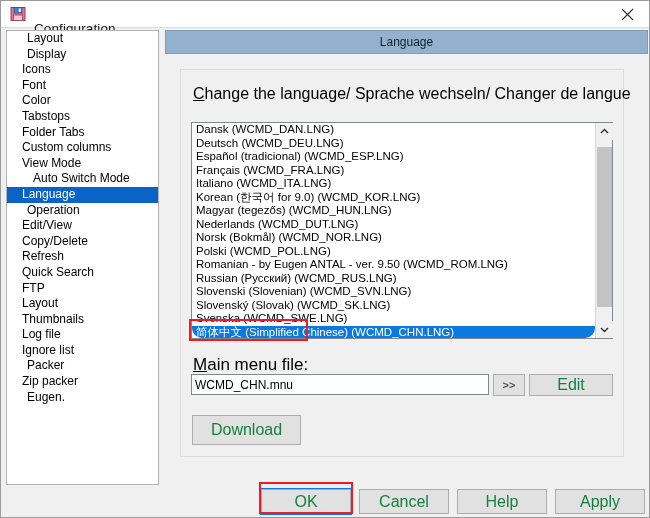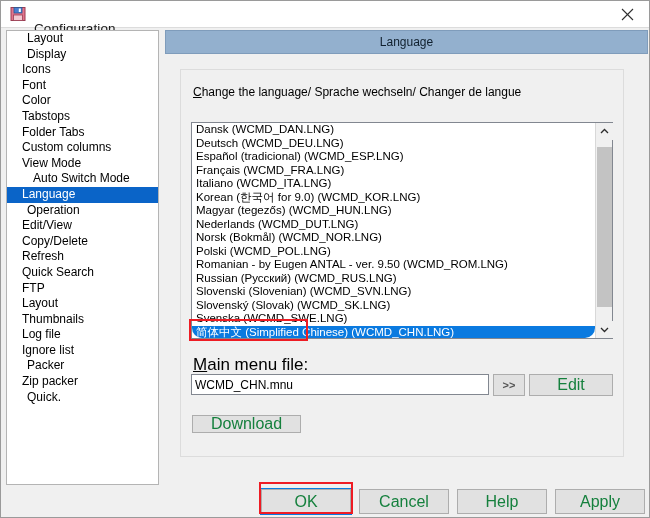--- a/index.html
+++ b/index.html
@@ -128,21 +128,21 @@
     width: 444px;
     height: 388px;
     border: 1px solid #dcdcdc;
     background: #f0f0f0;
     box-sizing: border-box;
   }
 
   #lang-label {
     position: absolute;
     left: 192px; top: 84px;
-    font-size: 12px;
+    font-size: 16px;
     color: #000;
     white-space: nowrap;
   }
   .accel { text-decoration: underline; }
 
   
   #lang-list-wrap {
     position: absolute;
     left: 190px; top: 121px;
     width: 422px;
@@ -243,21 +243,21 @@
     font-size: 11px;
     color: #555;
     font-weight: bold;
   }
   #btn-edit {
     left: 528px; top: 373px;
     width: 84px; height: 22px;
   }
   #btn-download {
     left: 191px; top: 414px;
-    width: 109px; height: 18px;
+    width: 109px; height: 30px;
   }
 
   
   #btn-ok {
     left: 260px; top: 488px;
     width: 90px; height: 25px;
     border: 1px solid #adadad;
     box-shadow: 0 0 0 1px #0a7ae0;
   }
   #btn-cancel { left: 358px; top: 488px; width: 90px; height: 25px; }
@@ -321,21 +321,21 @@
       <div class="tree-item lvl1">Copy/Delete</div>
       <div class="tree-item lvl1">Refresh</div>
       <div class="tree-item lvl1">Quick Search</div>
       <div class="tree-item lvl1">FTP</div>
       <div class="tree-item lvl1">Layout</div>
       <div class="tree-item lvl1">Thumbnails</div>
       <div class="tree-item lvl1">Log file</div>
       <div class="tree-item lvl1">Ignore list</div>
       <div class="tree-item lvl0">Packer</div>
       <div class="tree-item lvl1">Zip packer</div>
-      <div class="tree-item lvl0">Quick.</div>
+      <div class="tree-item lvl0">Eugen.</div>
     </div>
 
   <div id="panel"></div>
   <div id="panel-header">
     <span id="panel-header-title">Language</span>
   </div>
 
   <div id="groupbox"></div>
 
   <div id="lang-label">

